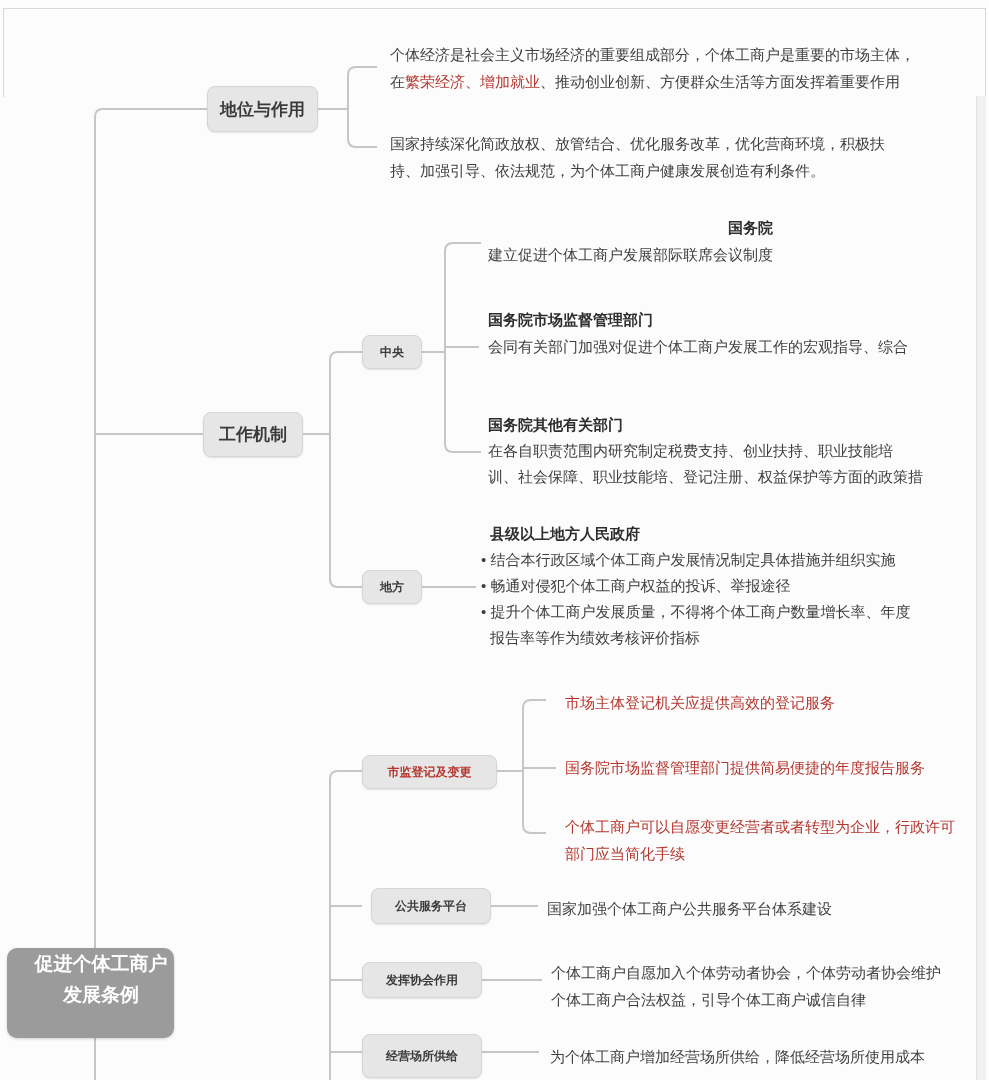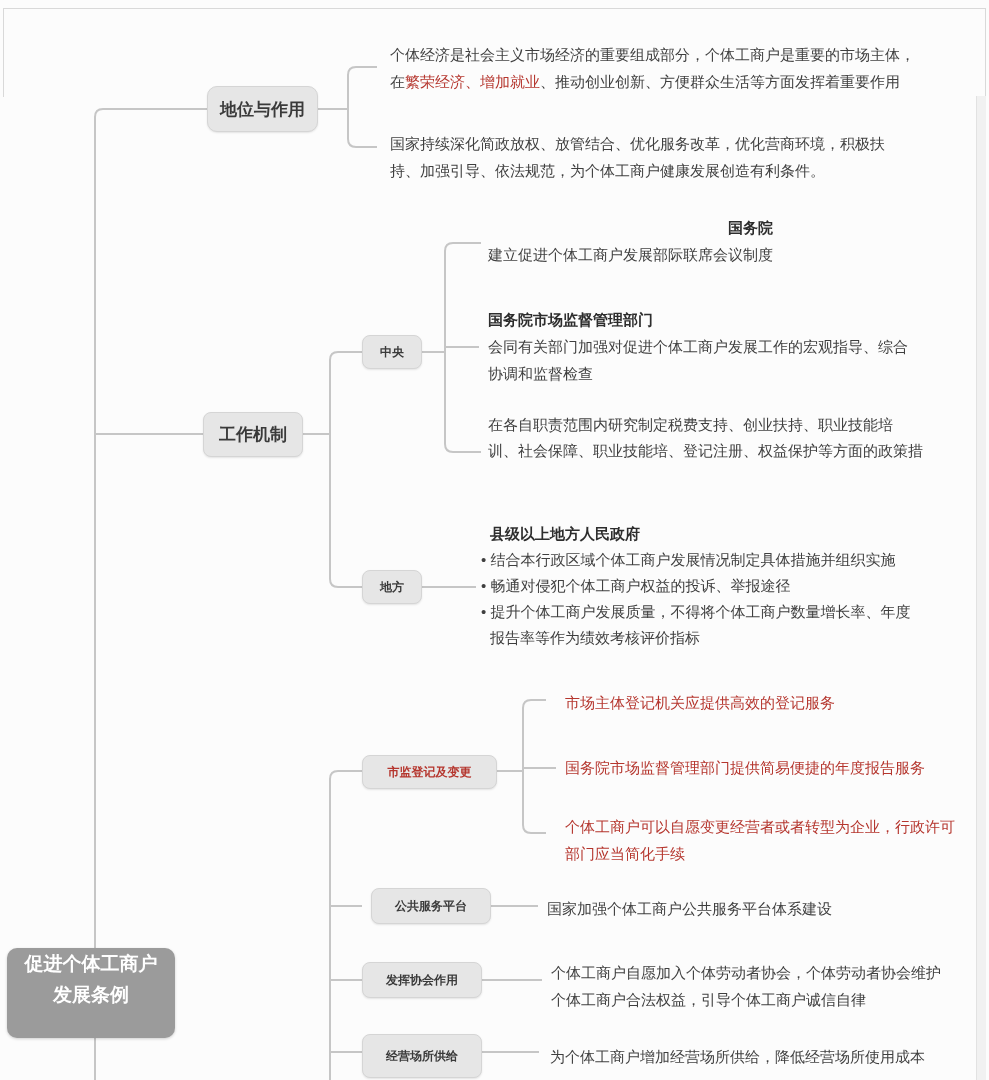--- a/index.html
+++ b/index.html
@@ -64,26 +64,26 @@
       <path d="M482 980 L542 980"></path>
     <path d="M330 1052 L362 1052"></path>
       <path d="M482 1052 L539 1052"></path>
   </svg>
 
   <div class="frame" style="left:3px;top:8px;width:983px;height:1px;"></div>
   <div class="frame" style="left:3px;top:8px;width:1px;height:89px;"></div>
   <div class="frame" style="left:985px;top:8px;width:1px;height:1072px;"></div>
   <div class="scrolltrack"></div>
 
-  <div class="root" style="position:absolute;left:7px;top:948px;width:168px;height:90px;">
+  <div class="root" style="position:absolute;left:7px;top:948px;width:146px;height:90px;padding-left:21px;">
     <div>促进个体工商户</div>
     <div>发展条例</div>
   </div>
 
-  <div class="node n-lg" style="left:207px;top:86px;width:111px;height:46px;border-radius:10px;">地位与作用</div>
+  <div class="node n-lg" style="left:207px;top:86px;width:111px;height:46px;">地位与作用</div>
 
   <div class="node n-lg" style="left:203px;top:412px;width:100px;height:45px;">工作机制</div>
 
   <div class="node n-sm" style="left:362px;top:335px;width:60px;height:34px;">中央</div>
 
   <div class="node n-sm" style="left:362px;top:570px;width:60px;height:34px;">地方</div>
 
   <div class="node n-sm red-t" style="left:362px;top:755px;width:135px;height:34px;">市监登记及变更</div>
 
   <div class="node n-sm" style="left:371px;top:888px;width:120px;height:36px;">公共服务平台</div>
@@ -101,23 +101,23 @@
     <div>持、加强引导、依法规范，为个体工商户健康发展创造有利条件。</div>
   </div>
 
   <div class="tb" style="left:488px;top:214px;text-align:right;">
     <div class="ttl">国务院</div>
     <div>建立促进个体工商户发展部际联席会议制度</div>
   </div>
   <div class="tb" style="left:488px;top:306px;">
     <div class="ttl">国务院市场监督管理部门</div>
     <div>会同有关部门加强对促进个体工商户发展工作的宏观指导、综合</div>
-    <div>协调和监督检查</div>
   </div>
   <div class="tb lh26" style="left:488px;top:412px;">
+    <div class="ttl">国务院其他有关部门</div>
     <div>在各自职责范围内研究制定税费支持、创业扶持、职业技能培</div>
     <div>训、社会保障、职业技能培、登记注册、权益保护等方面的政策措</div>
   </div>
 
   <div class="tb lh26" style="left:481px;top:521px;">
     <div class="ttl ind">县级以上地方人民政府</div>
     <div>• 结合本行政区域个体工商户发展情况制定具体措施并组织实施</div>
     <div>• 畅通对侵犯个体工商户权益的投诉、举报途径</div>
     <div>• 提升个体工商户发展质量，不得将个体工商户数量增长率、年度</div>
     <div class="ind">报告率等作为绩效考核评价指标</div>

